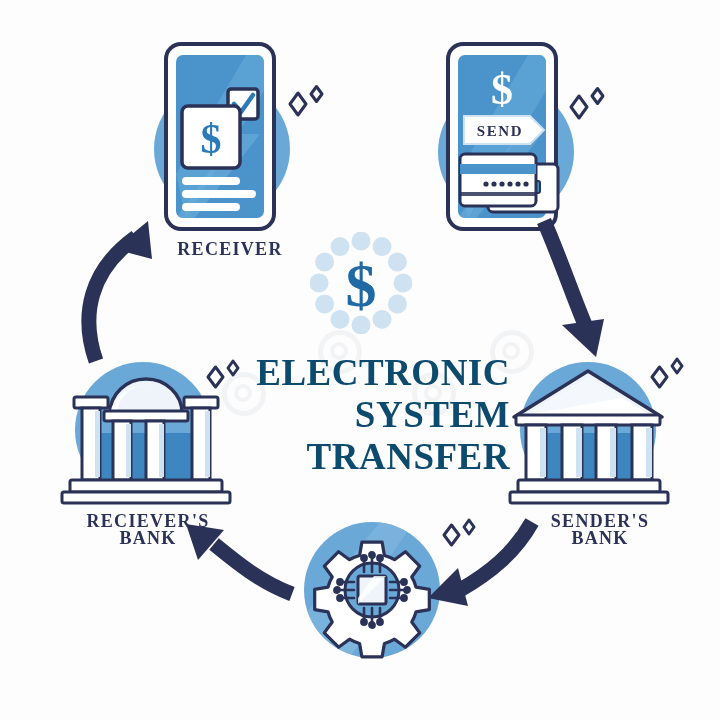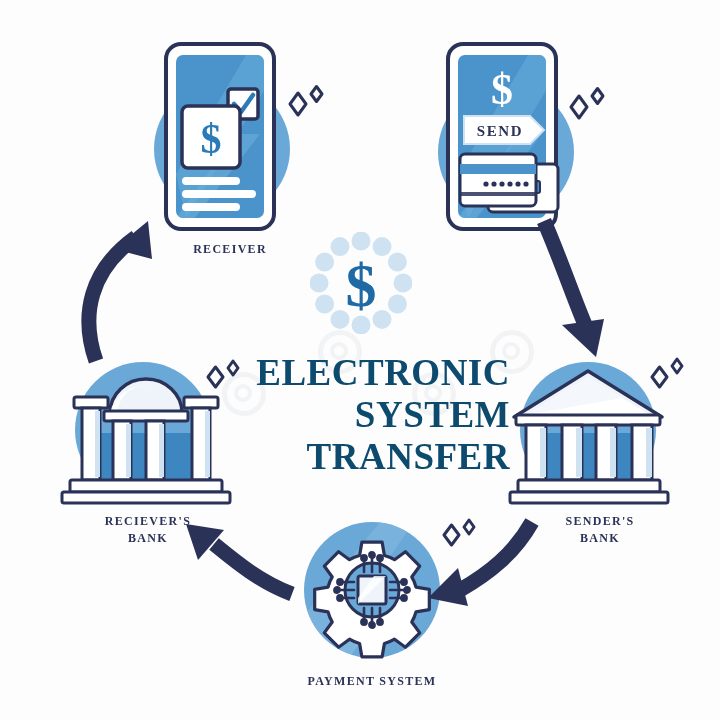--- a/index.html
+++ b/index.html
@@ -74,21 +74,21 @@
   }
   .node-label {
     position: absolute;
     width: 200px;
     left: 50%;
     transform: translateX(-50%);
     text-align: center;
     color: #2b3257;
     font-family: "Liberation Serif", serif;
     font-weight: bold;
-    font-size: 12px;
+    font-size: 18px;
     letter-spacing: 1.3px;
     line-height: 17px;
   }
   .art {
     position: absolute;
     left: 0; top: 0;
   }
 
   
   #node-receiver     { left: 120px; top: 34px;  width: 220px; height: 240px; }
@@ -364,23 +364,20 @@
           <rect x="-14" y="-14" width="28" height="28" rx="2" fill="#eef4fa" stroke="#2b3257" stroke-width="3"></rect>
           <polygon points="-14,8 2,-14 14,-14 -14,14" fill="#ffffff" opacity="0.8"></polygon>
         </g>
 
         <g fill="none" stroke="#2b3257" stroke-width="3" stroke-linejoin="round">
           <path d="M182 20 l7.5 -10 l7.5 10 l-7.5 10 z"></path>
           <path d="M202 12 l5 -7 l5 7 l-5 7 z"></path>
         </g>
       </svg>
     </div>
-    <div class="node-label">
-      <span>PAYMENT SYSTEM</span>
-    </div>
   </div>
 
   <div class="arrow" id="arrow-rbank-receiver">
     <svg width="110" height="150" viewBox="0 0 110 150">
       <path d="M26 146 C 10 100, 20 55, 66 22" fill="none" stroke="#2b3257" stroke-width="15" stroke-linecap="butt"></path>
       <polygon points="78,6 82,44 44,34" fill="#2b3257"></polygon>
     </svg>
   </div>
 
   <div class="arrow" id="arrow-sender-sbank">

